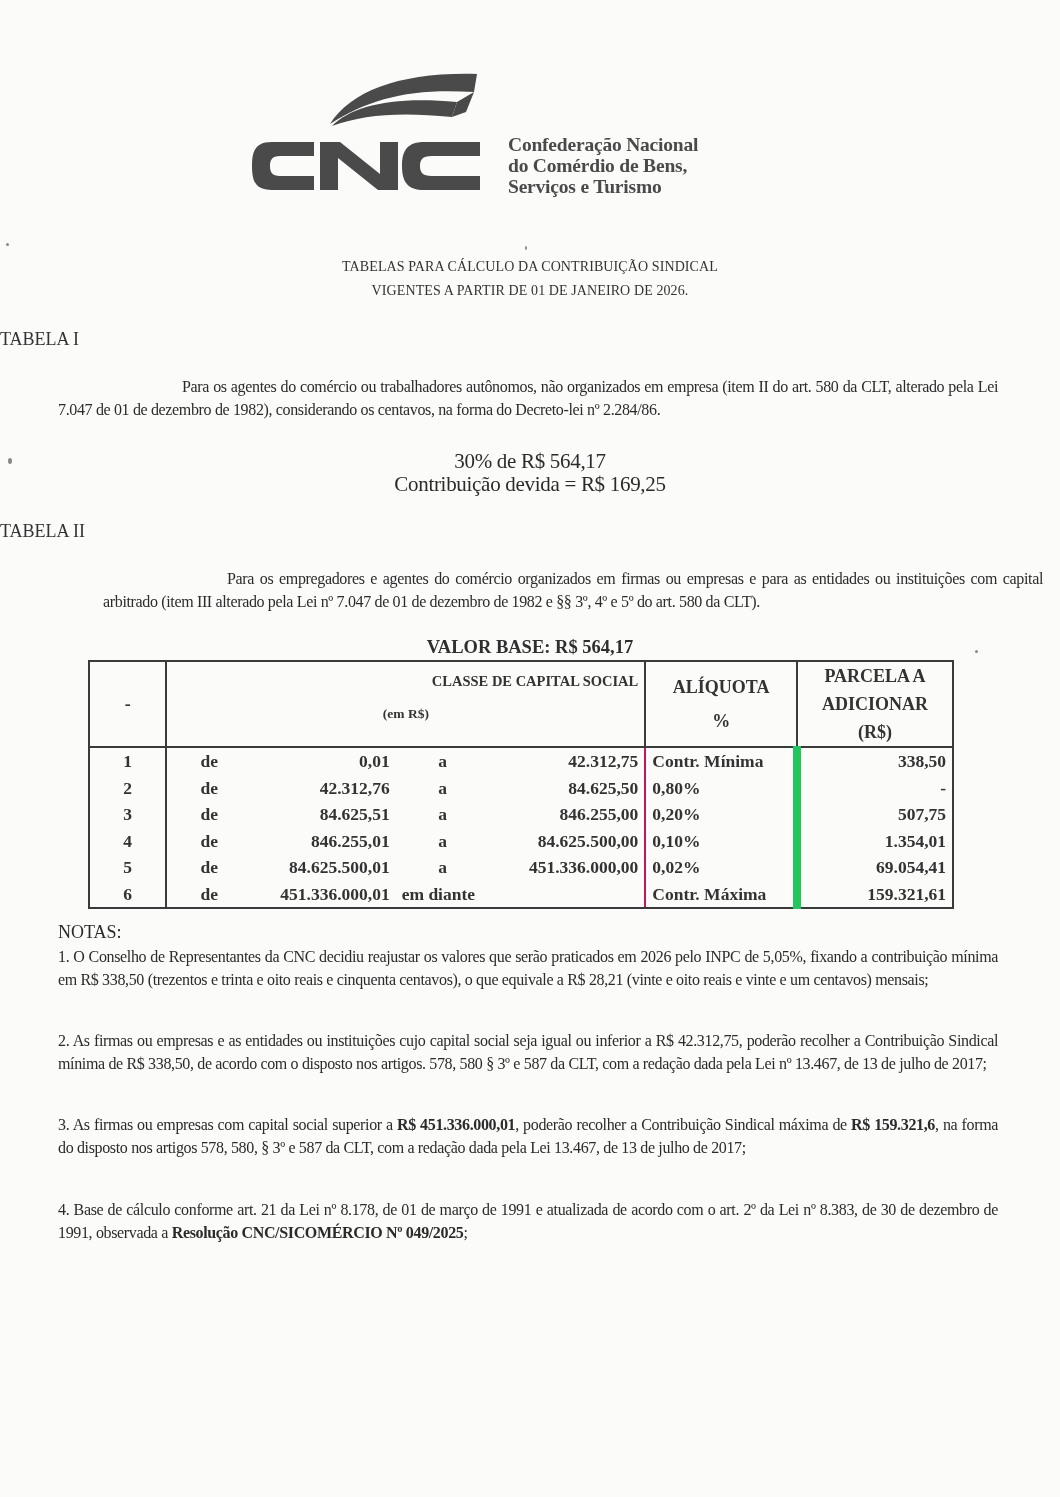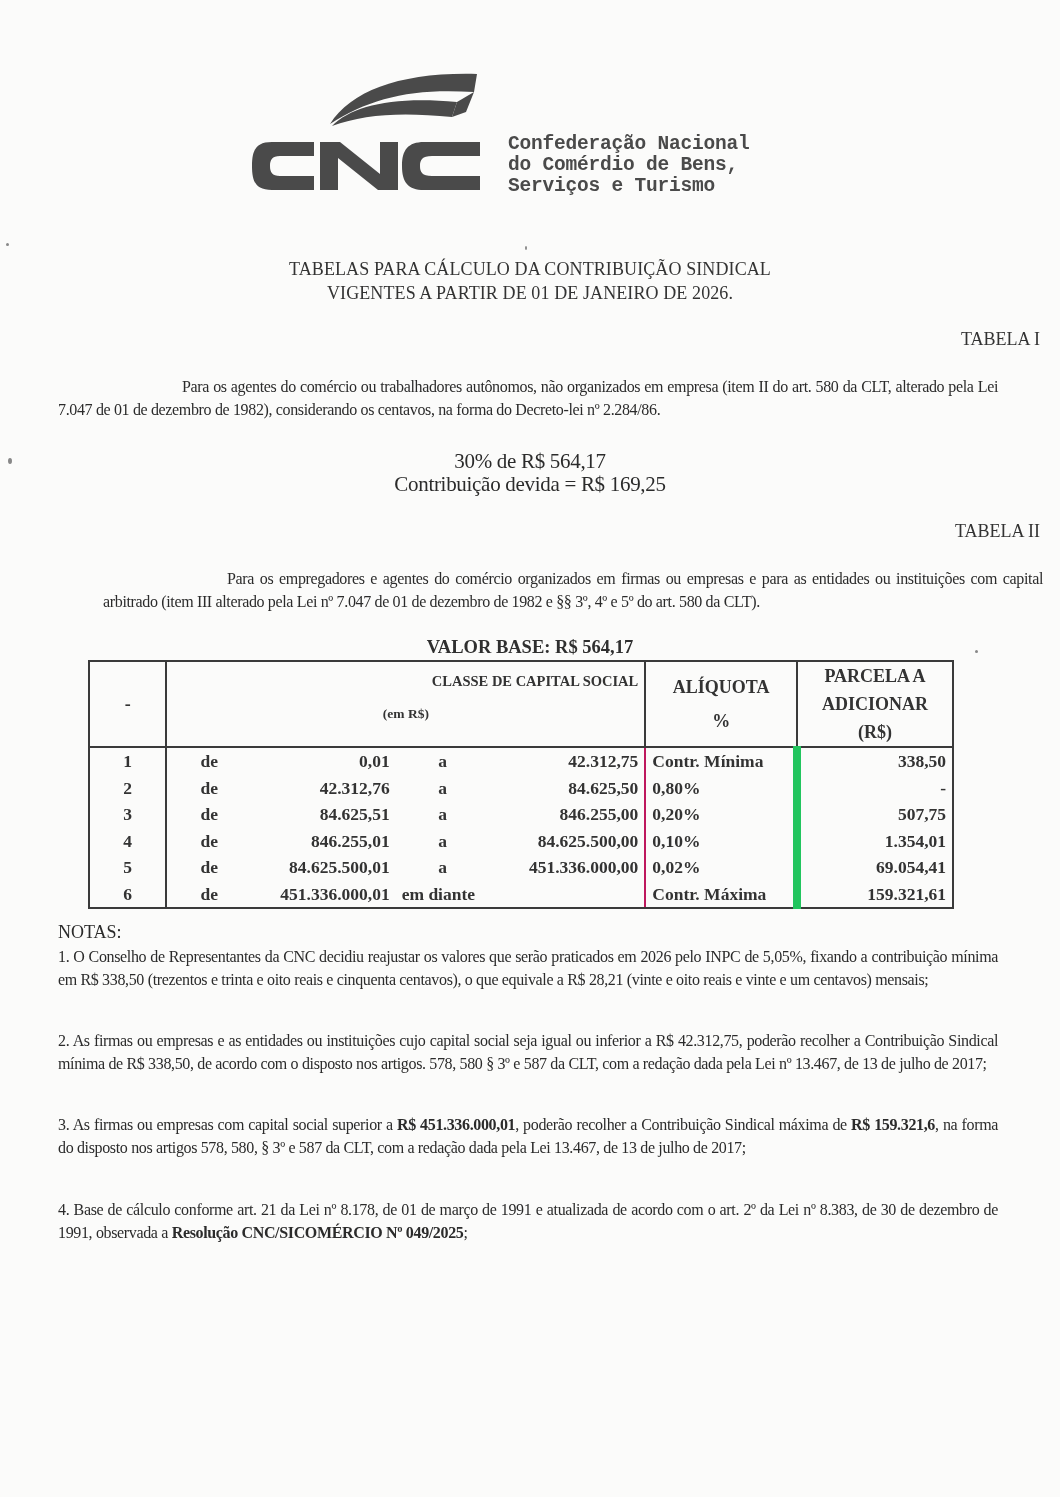--- a/index.html
+++ b/index.html
@@ -12,36 +12,36 @@
       font-family: "Liberation Serif", "DejaVu Serif", serif;
       color: #2a2a2a;
     }
     .page { position: absolute; left: 0; top: 0; width: 1060px; height: 1497px; }
 
     
     .logo { position: absolute; left: 252px; top: 62px; width: 560px; height: 140px; }
     .logo svg { position: absolute; left: 0; top: 0; }
     .logo-text {
       position: absolute; left: 256px; top: 72px;
-      font-family: Liberation Mono, monospace;
+      font-family: Liberation Serif, serif;
       font-weight: bold;
       color: #4a4a4a;
       font-size: 19.5px;
       line-height: 21px;
       letter-spacing: -0.2px;
     }
     .logo-text div { white-space: nowrap; }
 
     .title {
       position: absolute; left: 0; width: 1060px; text-align: center;
-      font-size: 18px; letter-spacing: 0.1px; color: #333;
+      font-size: 14px; letter-spacing: 0.1px; color: #333;
     }
     .t1 { top: 259px; }
     .t2 { top: 283px; }
-    .sub { position: absolute; left: 0; width: 1040px; text-align: right; font-size: 18px; color: #333; }
+    .sub { position: absolute; left: 0; width: 1040px; text-align: left; font-size: 18px; color: #333; }
 
     .para {
       position: absolute; left: 58px; width: 940px;
       font-size: 16px; line-height: 23px; text-align: justify; color: #2b2b2b;
       letter-spacing: -0.35px;
     }
     .indent { text-indent: 124px; }
 
     .center-line { position: absolute; left: 0; width: 1060px; text-align: center; font-size: 21px; color: #2b2b2b; letter-spacing: -0.3px; }
 

